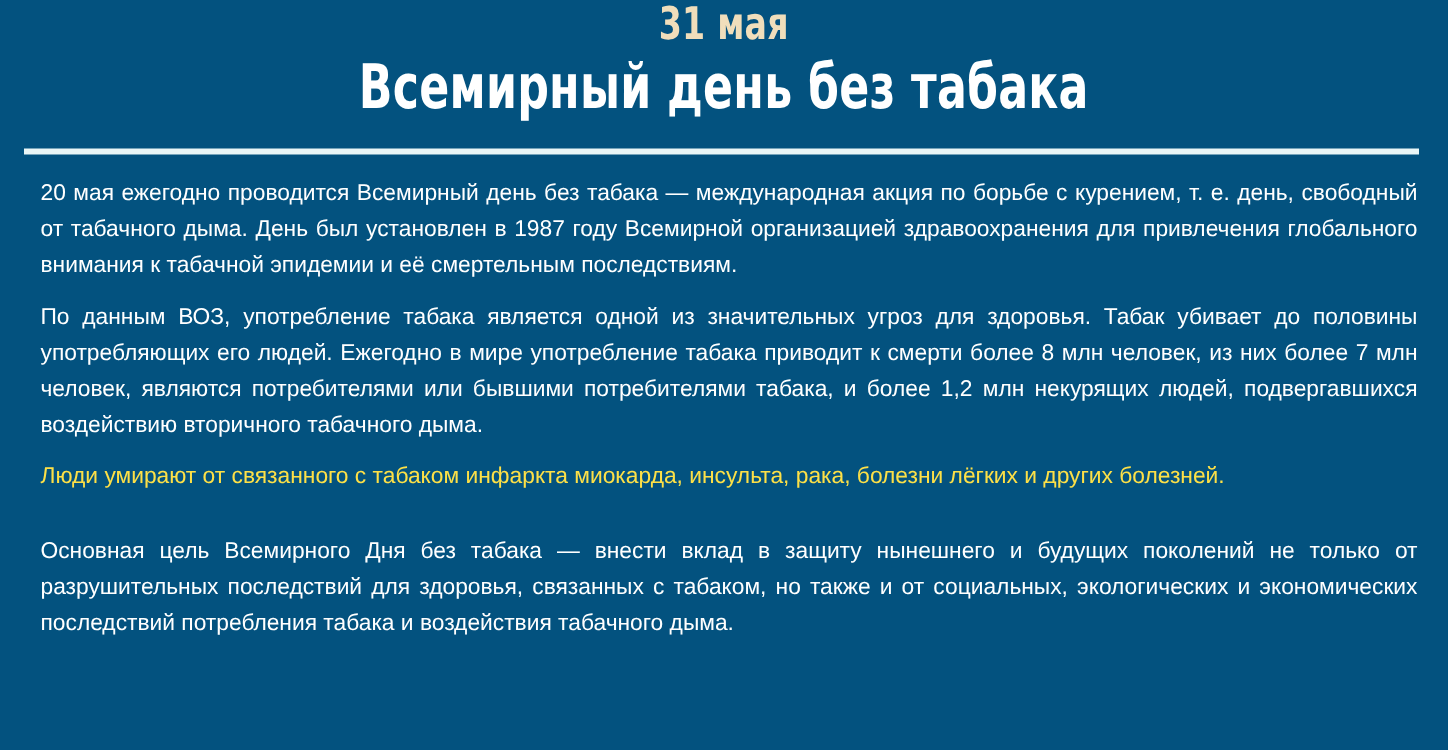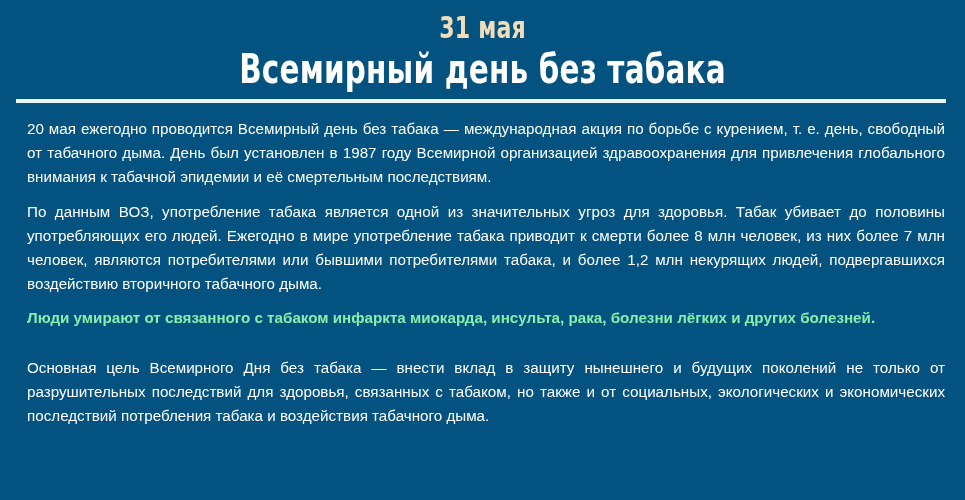--- a/index.html
+++ b/index.html
@@ -18,21 +18,21 @@
   .poster {
     position: relative;
     width: 965px;
     height: 500px;
     background: #03527f;
     box-sizing: border-box;
   }
 
   
   .header {
-    padding-top: 11px;
+    padding-top: 0;
     text-align: center;
   }
   .date-line {
     display: block;
     color: #f0debb;
     font-family: "DejaVu Sans Condensed", "Liberation Sans Narrow", "Liberation Sans", sans-serif;
     font-weight: 700;
     font-size: 30px;
     line-height: 34px;
     letter-spacing: 0.2px;
@@ -102,17 +102,17 @@
     <span class="title-line" style="color: rgb(255, 255, 255);">Всемирный день без табака</span>
   </div>
 
   <div class="divider-wrap">
     <div class="divider" style="background: rgb(233, 246, 247);"></div>
   </div>
 
   <div class="body-copy">
     <p class="para" style="color: rgb(255, 255, 255);">20 мая ежегодно проводится Всемирный день без табака — международная акция по борьбе с курением, т. е. день, свободный от табачного дыма. День был установлен в 1987 году Всемирной организацией здравоохранения для привлечения глобального внимания к табачной эпидемии и её смертельным последствиям.</p>
     <p class="para" style="color: rgb(255, 255, 255);">По данным ВОЗ, употребление табака является одной из значительных угроз для здоровья. Табак убивает до половины употребляющих его людей. Ежегодно в мире употребление табака приводит к смерти более 8 млн человек, из них более 7 млн человек, являются потребителями или бывшими потребителями табака, и более 1,2 млн некурящих людей, подвергавшихся воздействию вторичного табачного дыма.</p>
-    <p class="para short" style="color: #86efac; font-weight: bold;">Люди умирают от связанного с табаком инфаркта миокарда, инсульта, рака, болезни лёгких и других болезней.</p>
+    <p class="para short" style="color: #fde047;">Люди умирают от связанного с табаком инфаркта миокарда, инсульта, рака, болезни лёгких и других болезней.</p>
     <p class="para" style="color: rgb(255, 255, 255); margin-top: 25px;">Основная цель Всемирного Дня без табака — внести вклад в защиту нынешнего и будущих поколений не только от разрушительных последствий для здоровья, связанных с табаком, но также и от социальных, экологических и экономических последствий потребления табака и воздействия табачного дыма.</p>
   </div>
 
 </div>
 
 </body></html>

